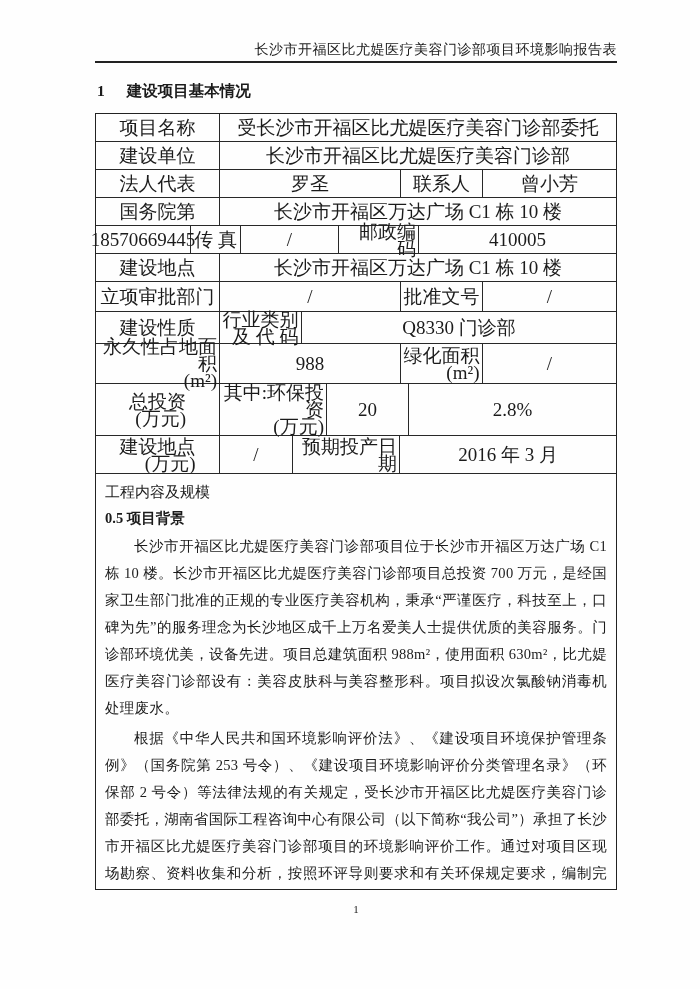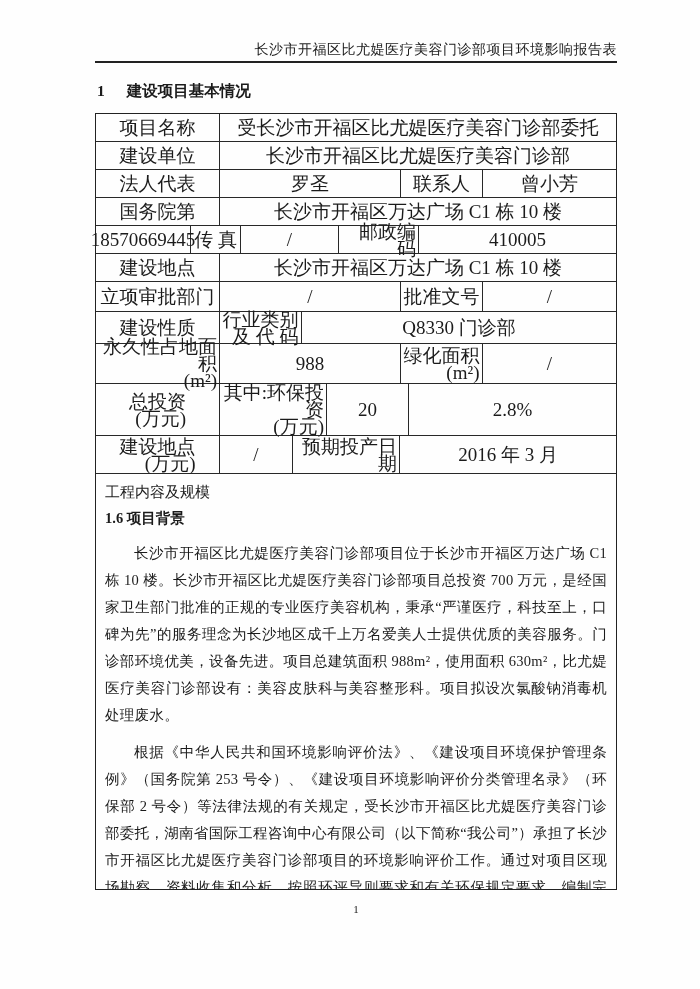--- a/index.html
+++ b/index.html
@@ -70,21 +70,21 @@
     font-size: 14.5px;
     font-weight: bold;
     line-height: 24px;
     margin-top: 3px;
   }
   .para {
     font-size: 14.5px;
     line-height: 27px;
     text-align: justify;
     text-indent: 2em;
-    margin-top: 10px;
+    margin-top: 3px;
     letter-spacing: 0.3px;
   }
   .page-number {
     width: 522px;
     text-align: center;
     margin-top: 13px;
     font-size: 11px;
   }
 </style>
 </head>
@@ -171,21 +171,21 @@
     <div class="t-row" style="height:38px">
       <div class="cell w-label">建设地点
 (万元)</div>
       <div class="cell" style="width:73px">/</div>
       <div class="cell" style="width:107px">预期投产日期</div>
       <div class="cell grow">2016 年 3 月</div>
     </div>
 
     <div class="content-section">
       <div class="content-heading">工程内容及规模</div>
-      <div class="content-subheading">1.6 项目背景</div>
+      <div class="content-subheading">0.5 项目背景</div>
       <p class="para">长沙市开福区比尤媞医疗美容门诊部项目位于长沙市开福区万达广场 C1 栋 10 楼。长沙市开福区比尤媞医疗美容门诊部项目总投资 700 万元，是经国家卫生部门批准的正规的专业医疗美容机构，秉承“严谨医疗，科技至上，口碑为先”的服务理念为长沙地区成千上万名爱美人士提供优质的美容服务。门诊部环境优美，设备先进。项目总建筑面积 988m²，使用面积 630m²，比尤媞医疗美容门诊部设有：美容皮肤科与美容整形科。项目拟设次氯酸钠消毒机处理废水。</p>
       <p class="para">根据《中华人民共和国环境影响评价法》、《建设项目环境保护管理条例》（国务院第 253 号令）、《建设项目环境影响评价分类管理名录》（环保部 2 号令）等法律法规的有关规定，受长沙市开福区比尤媞医疗美容门诊部委托，湖南省国际工程咨询中心有限公司（以下简称“我公司”）承担了长沙市开福区比尤媞医疗美容门诊部项目的环境影响评价工作。通过对项目区现场勘察、资料收集和分析，按照环评导则要求和有关环保规定要求，编制完成了本环境影响报告表。由长沙开福区环保局组织专家召开了技术评审会，会议原则通过了报告书，并形成了专家组意见，依</p>
     </div>
 
   </div>
 
   <div class="page-number">1</div>
 
 </div>
 

